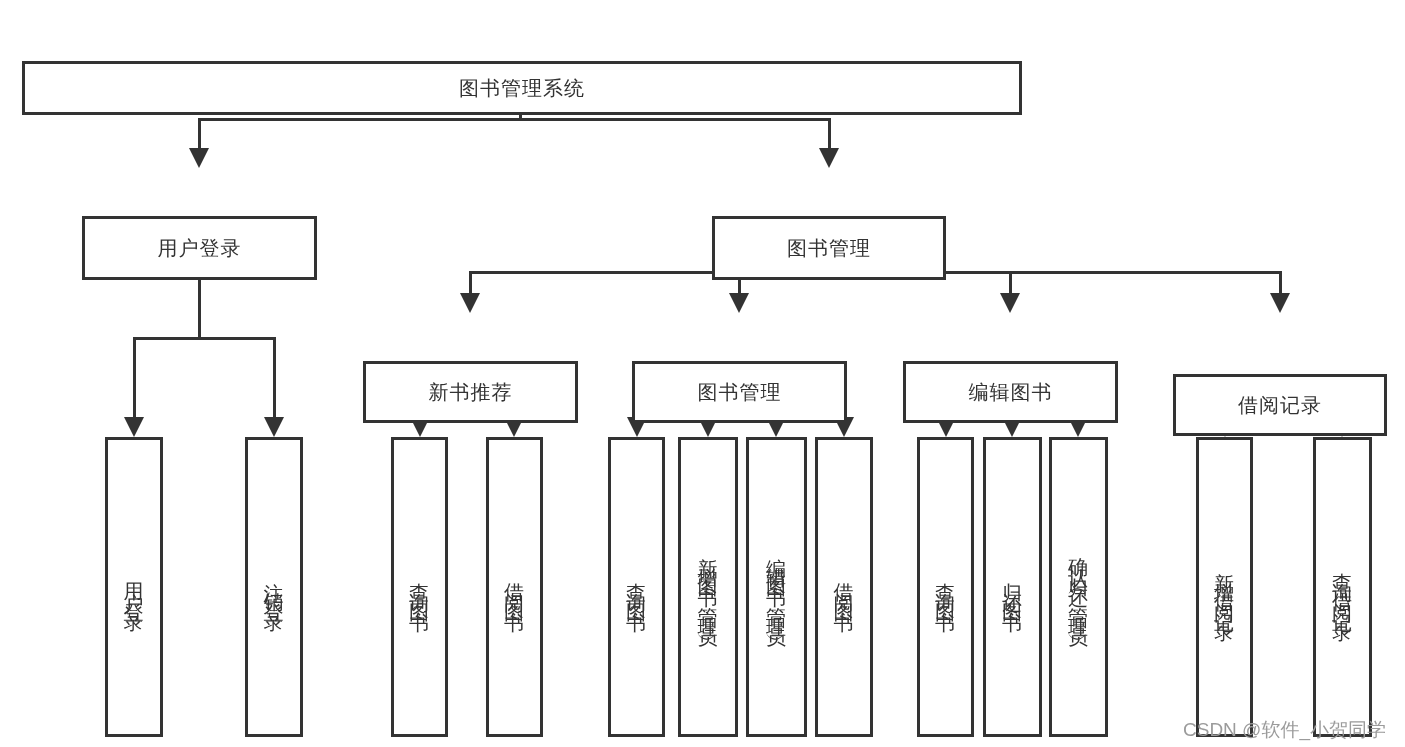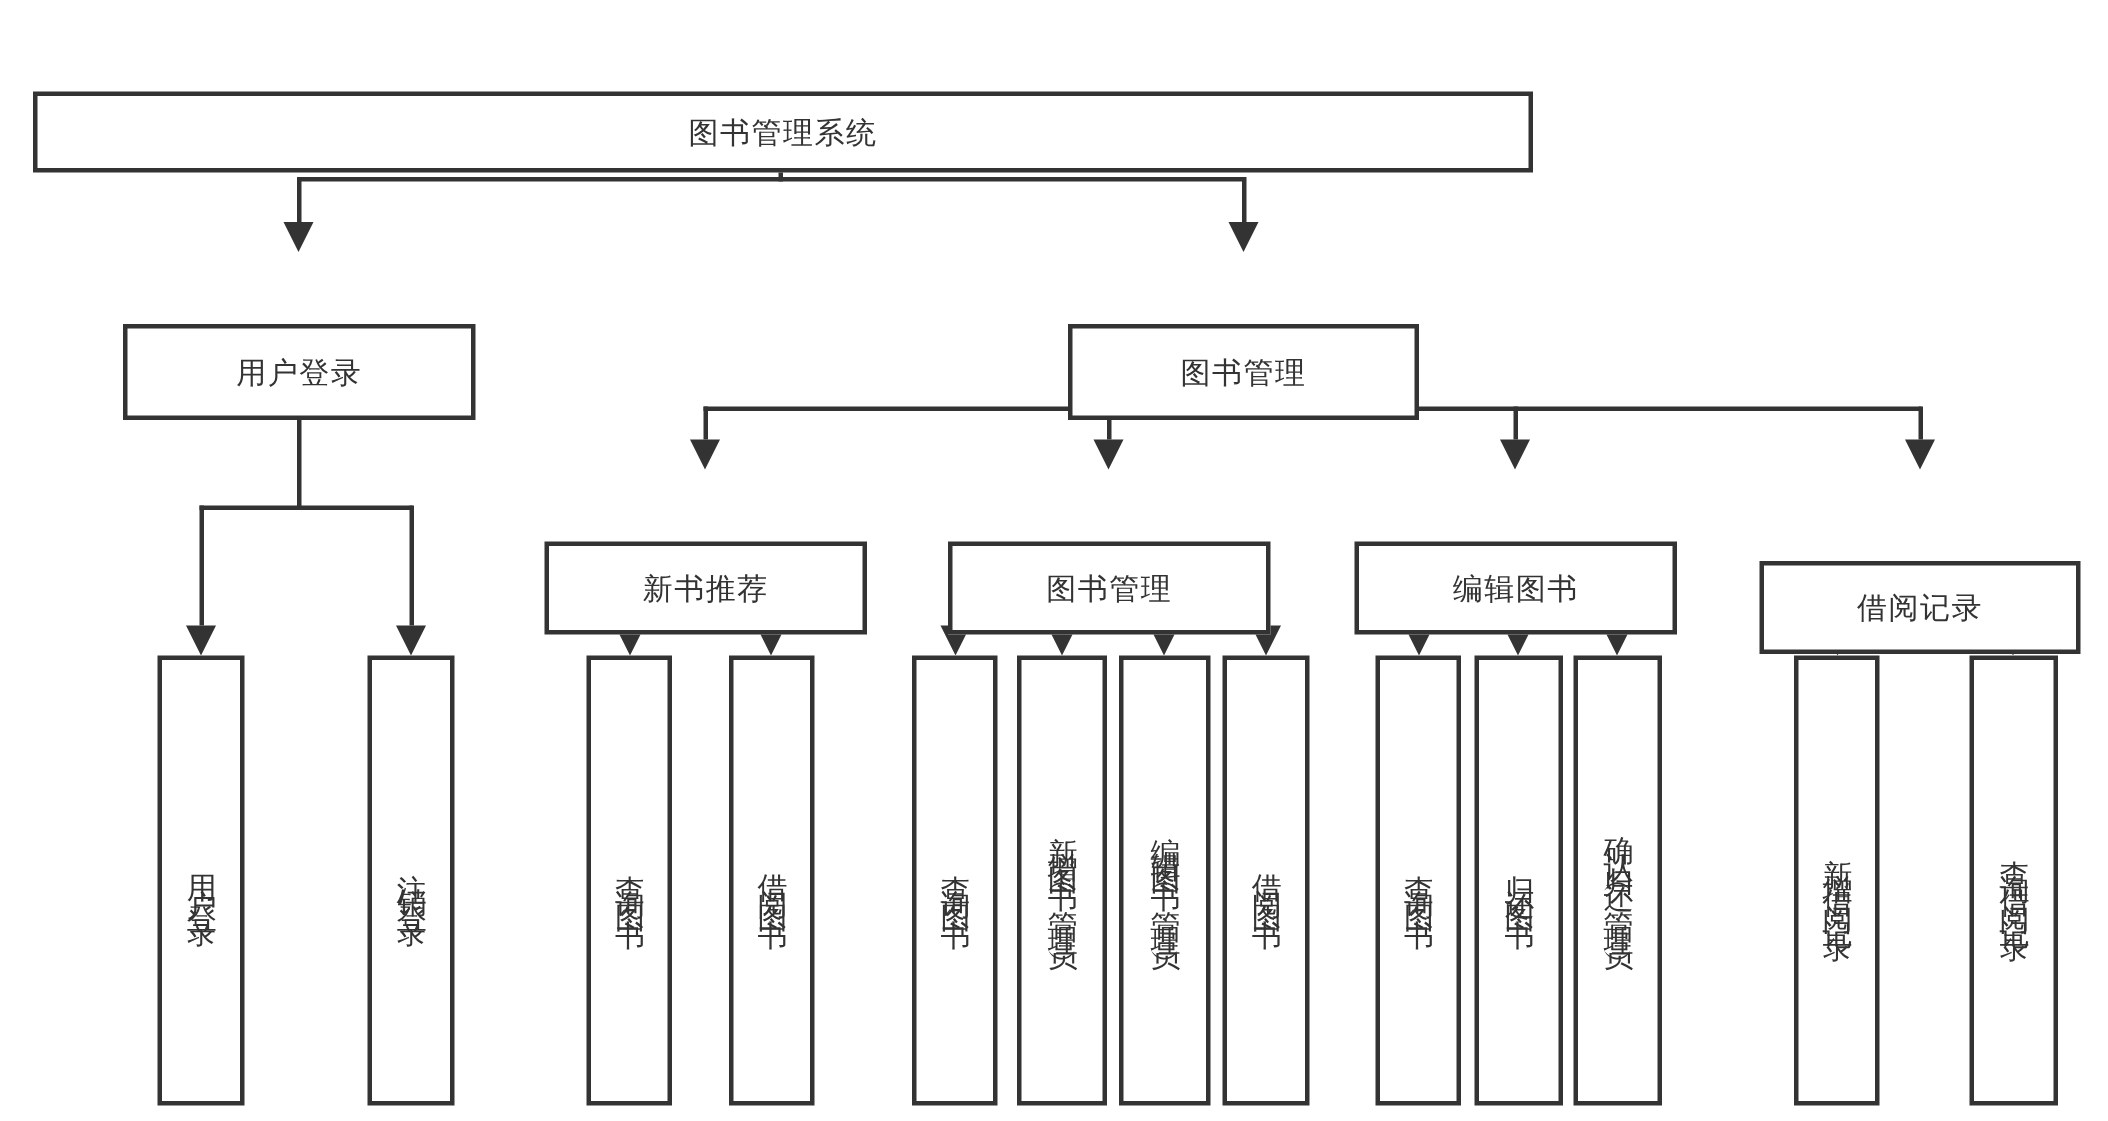--- a/index.html
+++ b/index.html
@@ -193,14 +193,15 @@
     <span>确认归还（管理员）</span>
   </div>
 
   <div class="vbox" style="left:1196px;top:437px;width:57px;height:300px">
     <span>新增借阅记录</span>
   </div>
   <div class="vbox" style="left:1313px;top:437px;width:59px;height:300px">
     <span>查询借阅记录</span>
   </div>
 
+  <div class="watermark">CSDN @软件_小贺同学</div>
 
 </div>
 
 </body></html>

